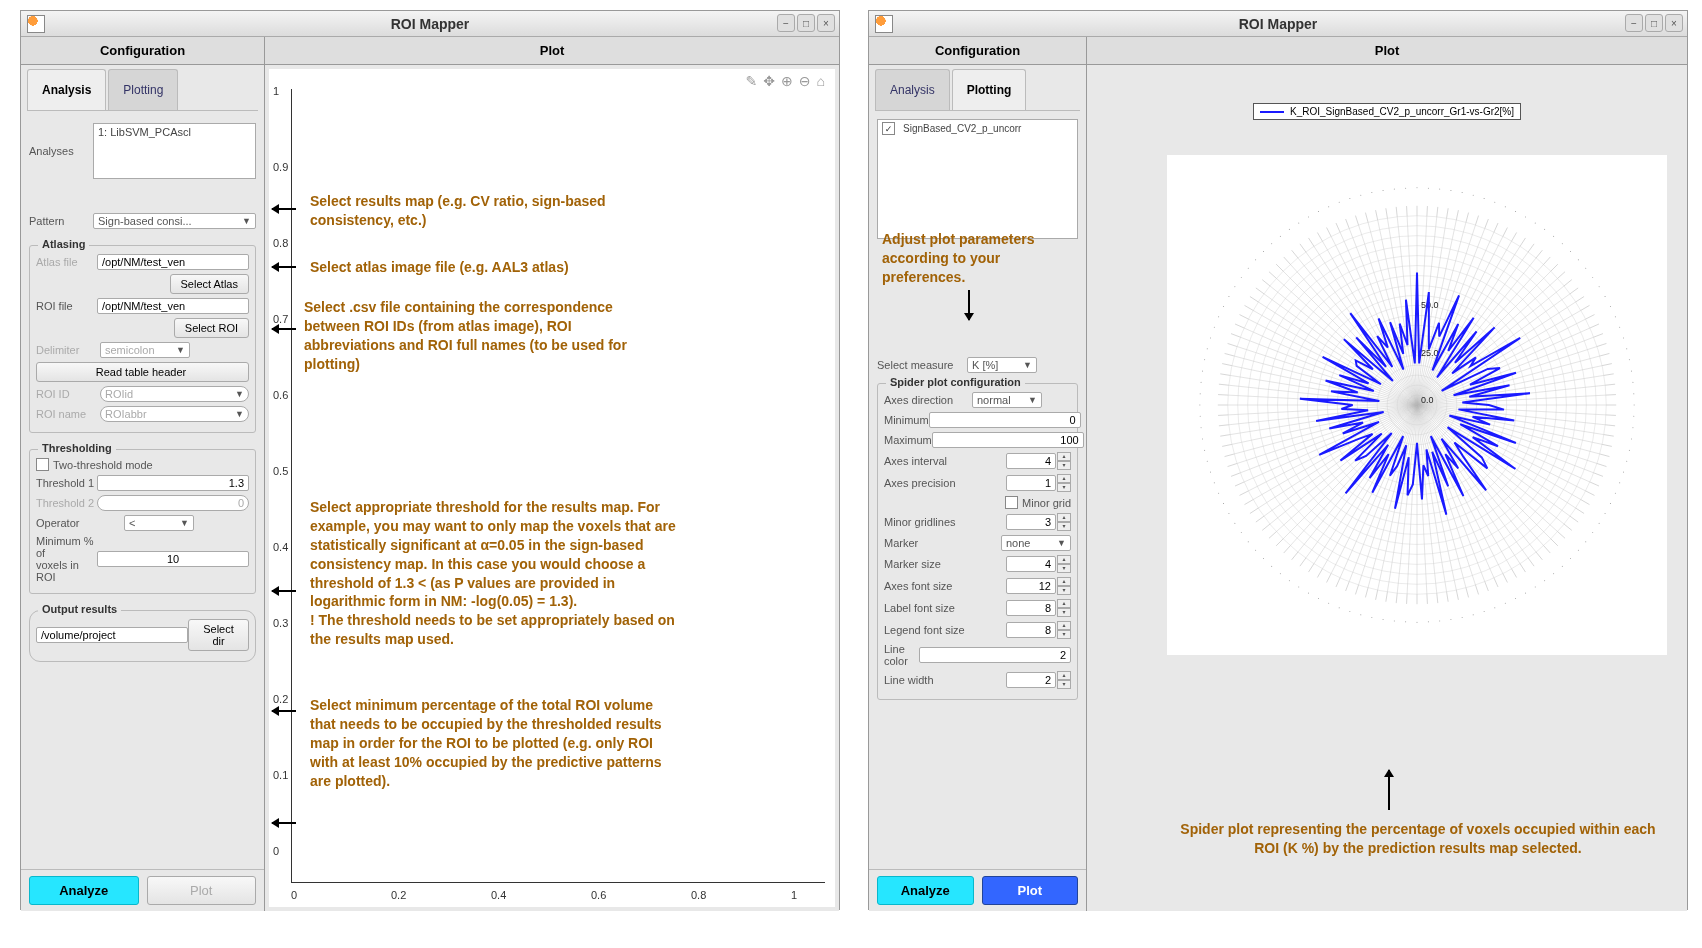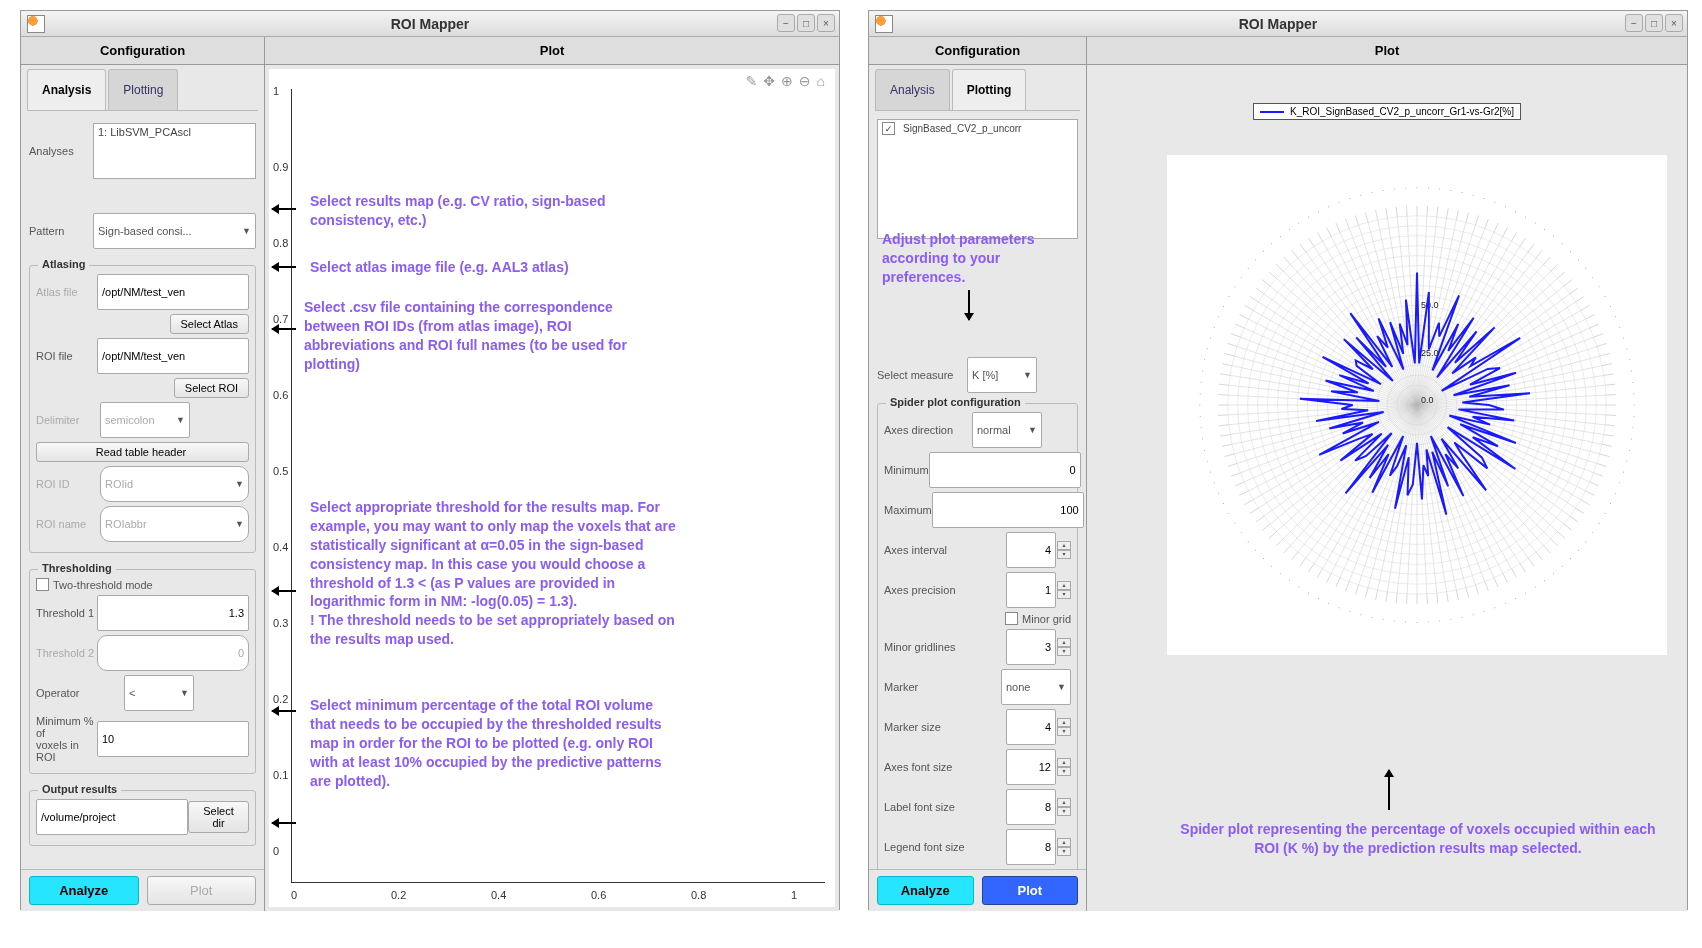--- a/index.html
+++ b/index.html
@@ -19,38 +19,38 @@
 .plot-col { flex:1; background:#e8e8e8; display:flex; flex-direction:column; }
 .section-header { text-align:center; font-size:13px; font-weight:bold; padding:6px 0; border-bottom:1px solid #999; background:#dedede; }
 .tabs { display:flex; margin:4px 6px 0 6px; gap:0; border-bottom:1px solid #bbb; }
 .tab { padding:13px 14px; font-size:12px; background:#d6d6d6; border:1px solid #bbb; border-bottom:none; border-radius:3px 3px 0 0; margin-right:2px; color:#336; }
 .tab.active { background:#eee; color:#000; font-weight:bold; }
 .panel { padding:8px 8px; flex:1; overflow:hidden; }
 .row { display:flex; align-items:center; margin:4px 0; font-size:11px; color:#555; }
 .row.disabled { color:#aaa; }
 .row .lbl { width:64px; }
 .row .lbl-wide { width:88px; }
-.input, .select-box { border:1px solid #aaa; background:#fff; font-size:11px; padding:2px 4px; height:36px; flex:1; border-radius:2px; }
+.input, .select-box { border:1px solid #aaa; background:#fff; font-size:11px; padding:2px 4px; height:16px; flex:1; border-radius:2px; }
 .select-box { display:flex; align-items:center; justify-content:space-between; }
 .select-box .chev { font-size:9px; color:#555; padding-left:3px; }
 .btn { border:1px solid #aaa; background:linear-gradient(#f8f8f8,#e4e4e4); font-size:11px; padding:3px 10px; border-radius:3px; cursor:default; }
 .btn.big { flex:1; text-align:center; font-size:13px; padding:6px 0; }
 .btn.analyze { background:#26e6ff; border-color:#08b8cc; font-weight:bold; }
 .btn.plot-active { background:#3366ff; color:#fff; border-color:#224499; font-weight:bold; }
 .group { border:1px solid #bbb; border-radius:3px; margin:6px 0; padding:4px 6px 6px 6px; position:relative; }
 .group .group-title { position:absolute; top:-8px; left:8px; background:#e8e8e8; font-size:11px; font-weight:bold; padding:0 4px; color:#333; }
 .chk { width:13px; height:13px; border:1px solid #888; background:#fff; margin-right:4px; display:inline-flex; align-items:center; justify-content:center; font-size:9px; color:#333; }
 .white-area { flex:1; background:#fff; border:none; position:relative; }
 .spinner { display:flex; align-items:center; }
 .spinner .input { width:50px; flex:none; text-align:right; }
 .spinner .spin { width:14px; display:flex; flex-direction:column; margin-left:1px; }
 .spinner .spin span { height:9px; border:1px solid #aaa; background:#eee; font-size:6px; text-align:center; line-height:7px; }
 .plot-toolbar { position:absolute; top:4px; right:10px; display:flex; gap:6px; color:#999; font-size:14px; }
 .axis-text { position:absolute; font-size:11px; color:#333; }
-.annotation { position:absolute; font-size:14px; color:#8b5cf6; font-weight:bold; line-height:1.35; }
+.annotation { position:absolute; font-size:14px; color:#a16207; font-weight:bold; line-height:1.35; }
 .arrow-left { position:absolute; width:24px; height:2px; background:#000; }
 .arrow-left::before { content:''; position:absolute; left:-1px; top:-4px; border-right:8px solid #000; border-top:5px solid transparent; border-bottom:5px solid transparent; }
 .arrow-down { position:absolute; width:2px; background:#000; }
 .arrow-down::after { content:''; position:absolute; bottom:-1px; left:-4px; border-top:8px solid #000; border-left:5px solid transparent; border-right:5px solid transparent; }
 .arrow-up { position:absolute; width:2px; background:#000; }
 .arrow-up::after { content:''; position:absolute; top:-1px; left:-4px; border-bottom:8px solid #000; border-left:5px solid transparent; border-right:5px solid transparent; }
 .bottom-btns { display:flex; gap:8px; padding:6px 8px; border-top:1px solid #bbb; }
 .listbox { border:1px solid #aaa; background:#fff; flex:1; height:56px; padding:2px 4px; font-size:11px; color:#444; }
 .listbox.tall { height:120px; display:flex; align-items:flex-start; }
 .listbox .item { display:flex; align-items:center; gap:4px; font-size:10px; }
@@ -154,25 +154,25 @@
             <div class="row">
                 <span class="lbl-wide">Operator</span>
                 <div class="select-box" style="flex:0 0 70px;">
                   <span>&lt;</span>
                   <span class="chev">▼</span>
                 </div>
               </div>
             <div class="row">
                 <span class="lbl-wide" style="white-space:pre-line;">Minimum % of
 voxels in ROI</span>
-                <input class="input" style="text-align: left; flex: 0 0 60px; margin-left: auto;" value="10">
-              </div>
-          </div>
-
-          <div class="group" style="margin-top:16px;">
+                <input class="input" style="text-align: center; flex: 0 0 60px; margin-left: auto;" value="10">
+              </div>
+          </div>
+
+          <div class="group" style="margin-top:16px;border-radius:11px;">
             <div class="group-title">Output results</div>
             <div class="row">
                 <input class="input" value="/volume/project" style="">
                 <button class="btn" style="margin-left:0;">Select dir</button>
               </div>
           </div>
         </div>
         <div class="bottom-btns">
           <button class="btn big analyze">Analyze</button>
           <button class="btn big" style="color:#aaa;">Plot</button>

